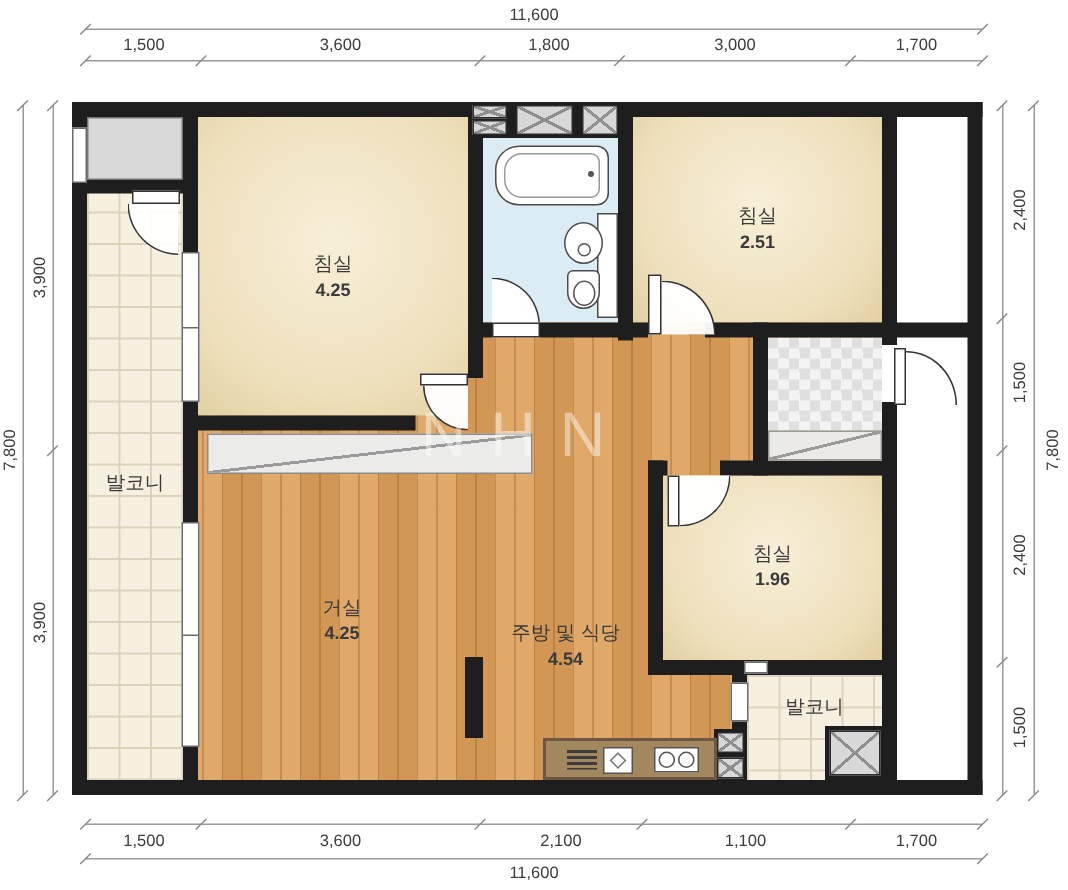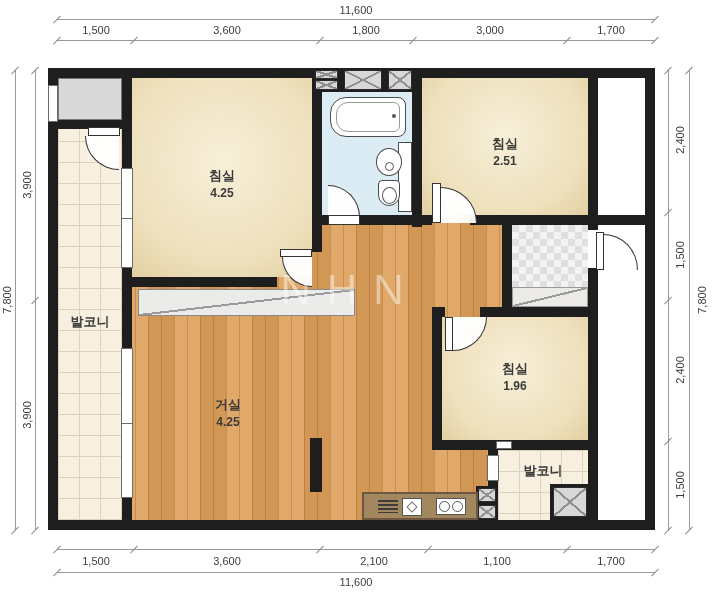--- a/index.html
+++ b/index.html
@@ -34,21 +34,21 @@
   .arc{position:absolute;z-index:4;background:rgba(255,255,255,.95);box-sizing:border-box;}
   .arc.tr{border-top:1.5px solid #333;border-right:1.5px solid #333;border-top-right-radius:100% 100%;}
   .arc.bl{border-bottom:1.5px solid #333;border-left:1.5px solid #333;border-bottom-left-radius:100% 100%;}
   .arc.br{border-bottom:1.5px solid #333;border-right:1.5px solid #333;border-bottom-right-radius:100% 100%;}
   .xbox{position:absolute;z-index:4;background-color:#d8d8d8;border:1px solid #2a2a2a;box-sizing:border-box;
         background-image:
           linear-gradient(to top right, transparent calc(50% - 1px), #8f8f8f calc(50% - 1px) calc(50% + 1px), transparent calc(50% + 1px)),
           linear-gradient(to bottom right, transparent calc(50% - 1px), #8f8f8f calc(50% - 1px) calc(50% + 1px), transparent calc(50% + 1px));}
   .roomlabel{position:absolute;z-index:6;display:flex;flex-direction:column;align-items:center;justify-content:center;
         color:#3a3a3a;text-align:center;line-height:1.35;}
-  .roomlabel .nm{font-weight:700;font-size:13px;}
+  .roomlabel .nm{font-weight:400;font-size:13px;}
   .roomlabel .ar{font-weight:600;font-size:12px;}
   .fixture{position:absolute;z-index:4;background:#fff;border:1.5px solid #4a4a4a;box-sizing:border-box;}
   .watermark{position:absolute;z-index:7;left:142px;top:198px;width:320px;text-align:center;pointer-events:none;}
   .wm-logo{font-size:42px;font-weight:400;letter-spacing:16px;color:rgba(255,255,255,.45);}
   .wm-text{margin-top:6px;font-size:15px;font-weight:700;letter-spacing:5px;color:rgba(255,255,255,.55);}
 </style>
 </head>
 <body>
 
 <div class="canvas">
@@ -226,20 +226,24 @@
       <span class="ar">2.51</span>
     </div>
     <div class="roomlabel" style="left:394px;top:281px;width:146px;height:56px;">
       <span class="nm">침실</span>
       <span class="ar">1.96</span>
     </div>
     <div class="roomlabel" style="left:110px;top:318px;width:140px;height:54px;">
       <span class="nm">거실</span>
       <span class="ar">4.25</span>
     </div>
+    <div class="roomlabel" style="left:259px;top:335px;width:140px;height:54px;">
+      <span class="nm">주방 및 식당</span>
+      <span class="ar">4.54</span>
+    </div>
     <div class="roomlabel" style="left:10px;top:240px;width:64px;height:28px;">
       <span class="nm">발코니</span>
     </div>
     <div class="roomlabel" style="left:450px;top:389px;width:90px;height:28px;">
       <span class="nm">발코니</span>
     </div>
 
     <div class="watermark">
       <div class="wm-logo">NHN</div>
     </div>

